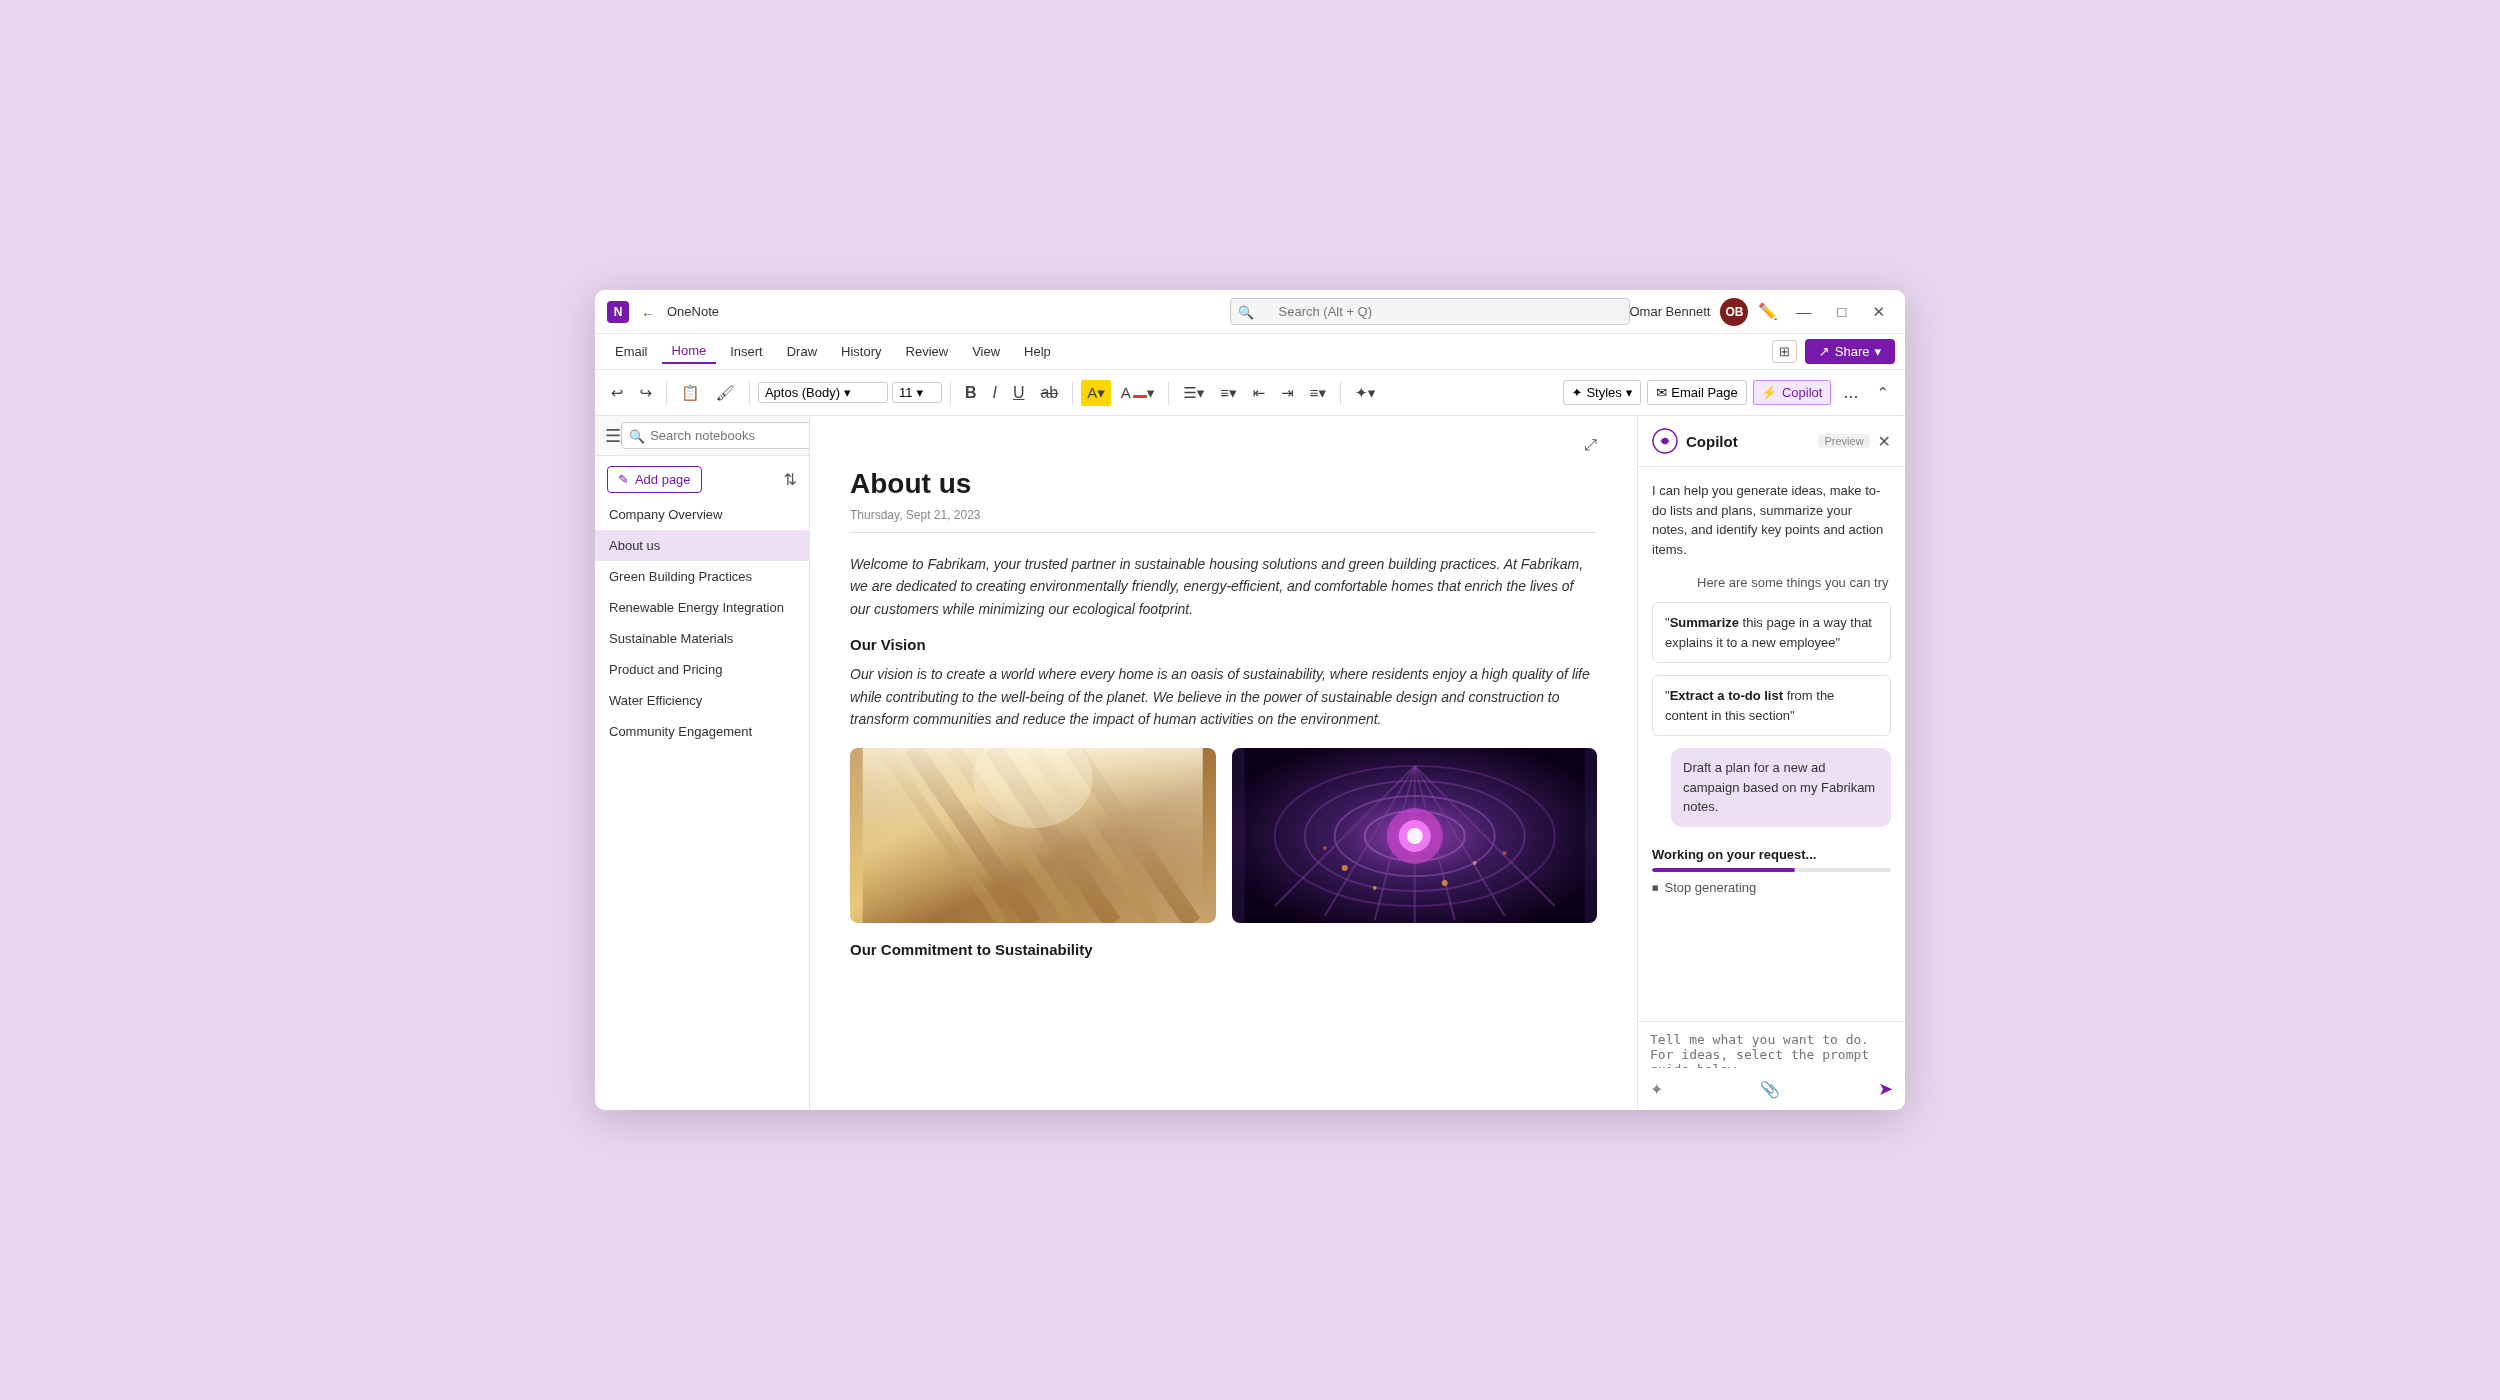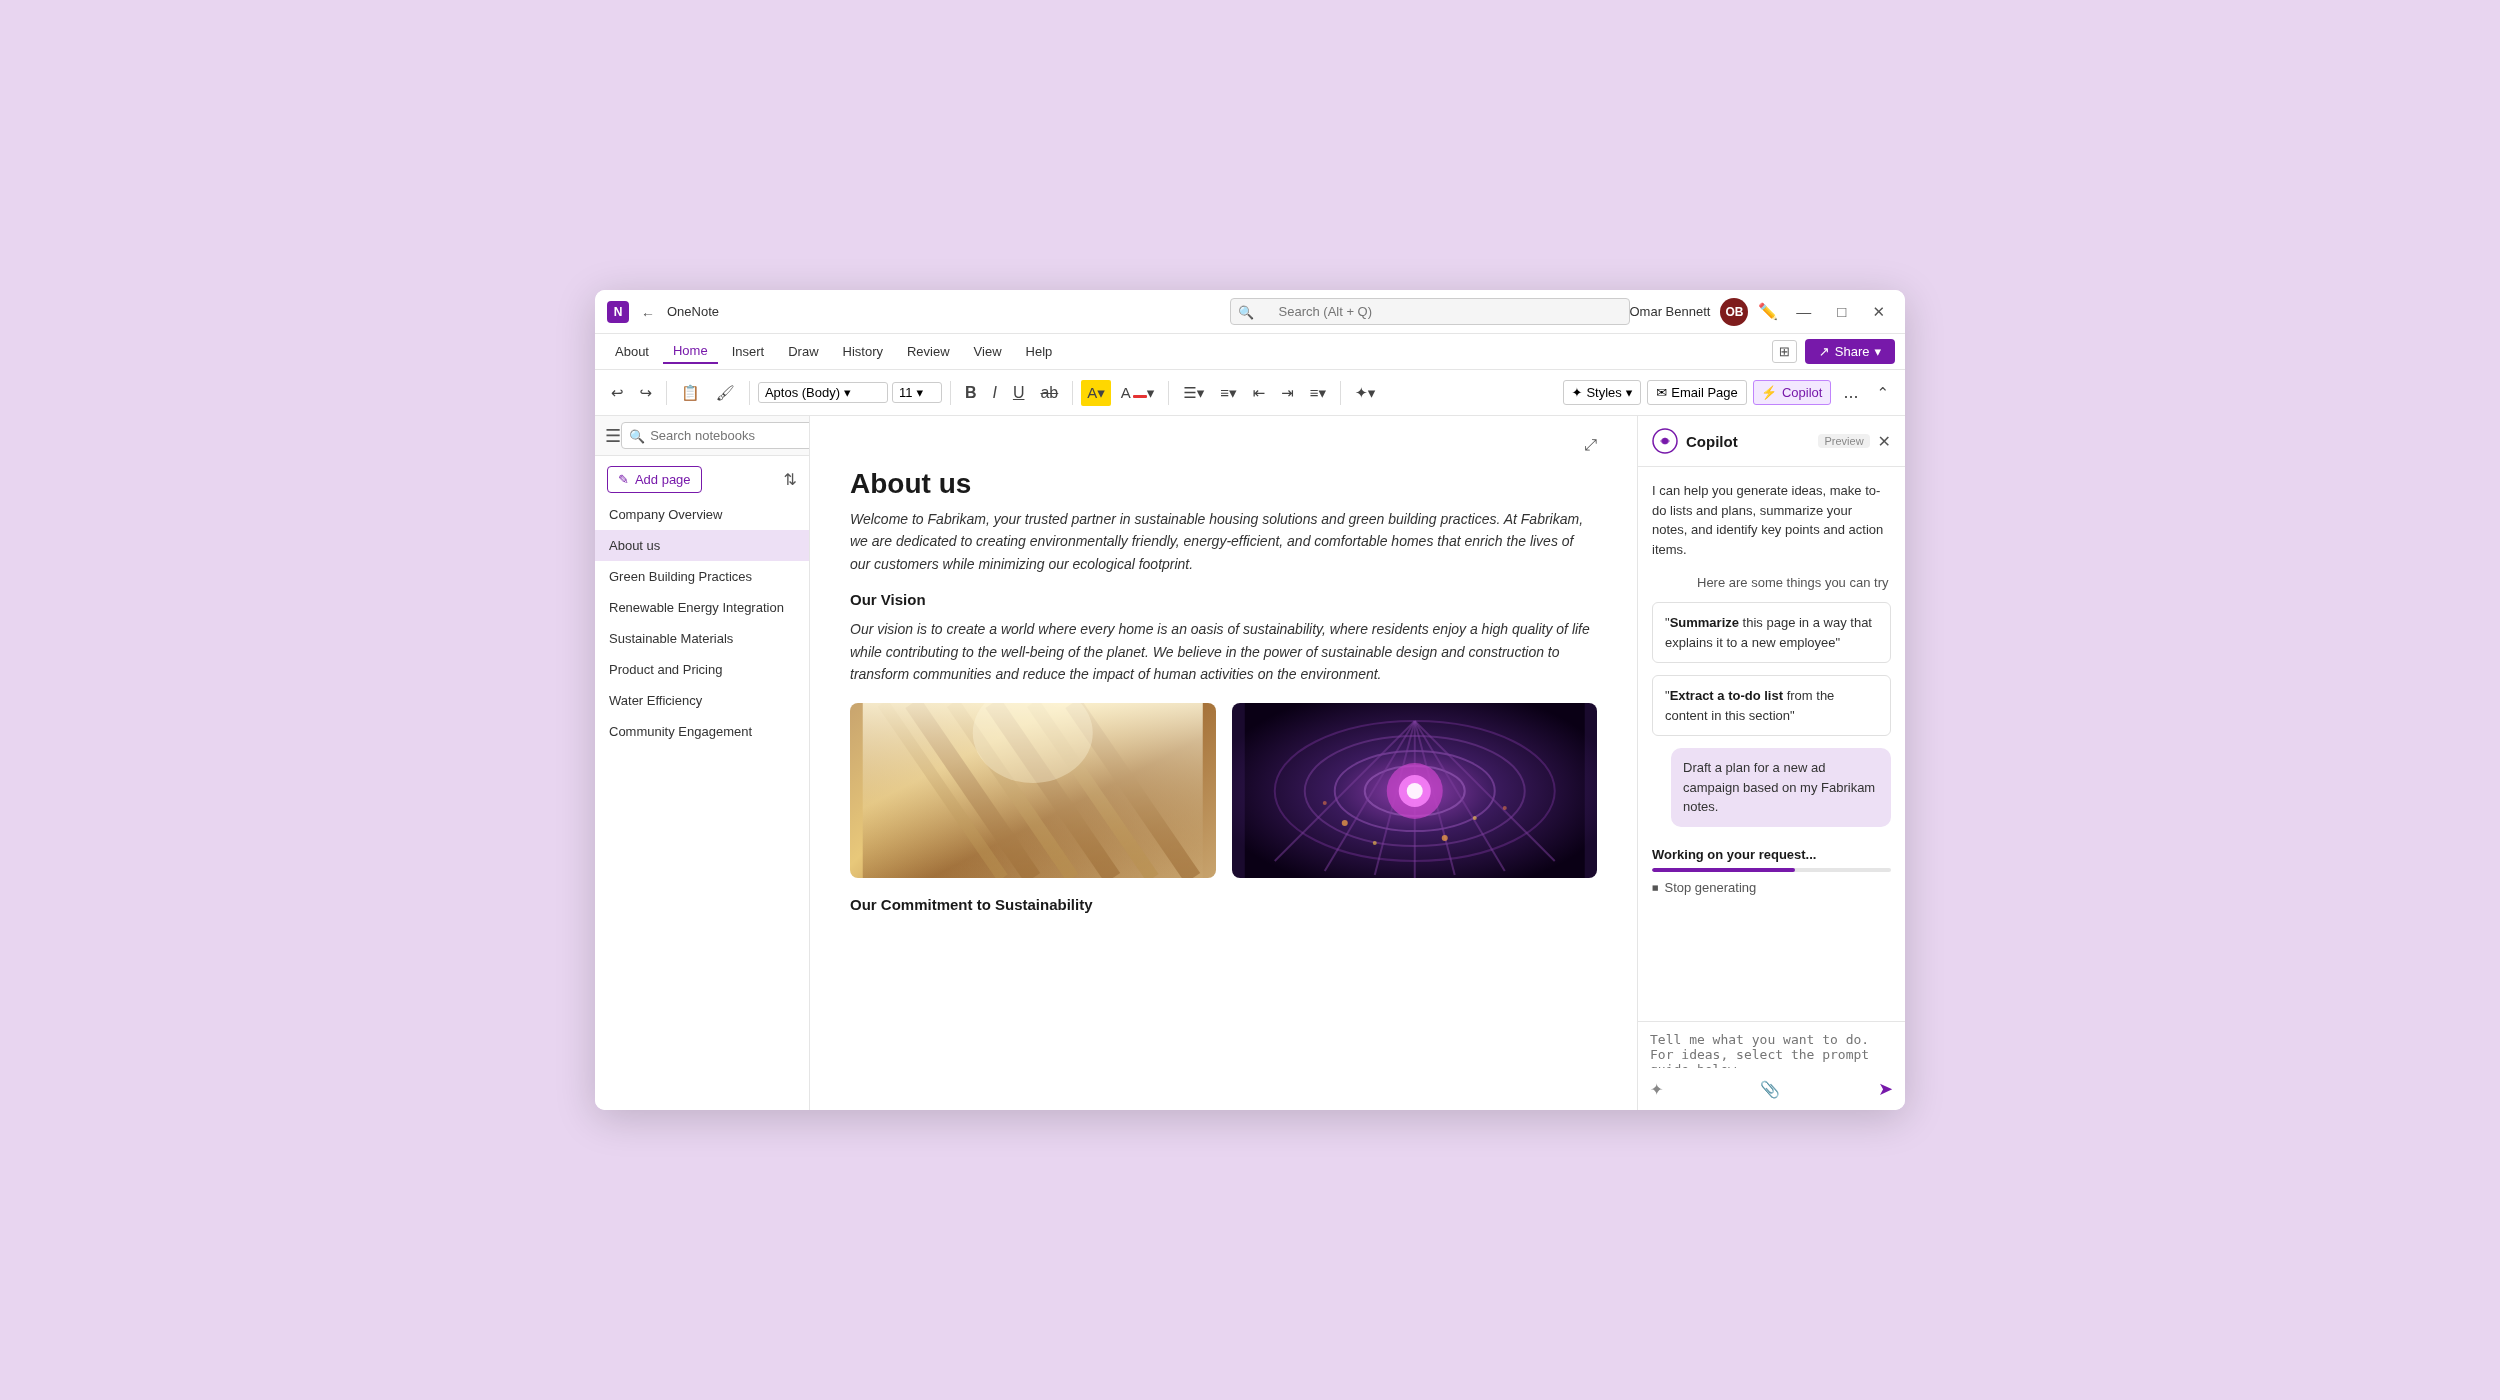--- a/index.html
+++ b/index.html
@@ -610,21 +610,21 @@
       <span class="user-name">Omar Bennett</span>
       <div class="avatar">OB</div>
       <button class="pen-icon-btn">✏️</button>
       <button class="win-btn">—</button>
       <button class="win-btn">□</button>
       <button class="win-btn win-close">✕</button>
     </div>
   </div>
 
   <div class="menu-bar">
-    <span class="menu-item">About</span>
+    <span class="menu-item">Email</span>
     <span class="menu-item active">Home</span>
     <span class="menu-item">Insert</span>
     <span class="menu-item">Draw</span>
     <span class="menu-item">History</span>
     <span class="menu-item">Review</span>
     <span class="menu-item">View</span>
     <span class="menu-item">Help</span>
     <div class="menu-bar-right">
       <button class="sidebar-toggle-btn">⊞</button>
       <button class="share-btn">
@@ -731,20 +731,21 @@
         <span>Community Engagement</span>
       </div>
     </div>
 
     <div class="note-editor">
       <div class="note-toolbar-top">
         <div></div>
         <button class="expand-btn">⤢</button>
       </div>
       <div class="note-title">About us</div>
+      <div class="note-date">Thursday, Sept 21, 2023</div>
       <div class="note-body">
         <p>Welcome to Fabrikam, your trusted partner in sustainable housing solutions and green building practices. At Fabrikam, we are dedicated to creating environmentally friendly, energy-efficient, and comfortable homes that enrich the lives of our customers while minimizing our ecological footprint.</p>
         <h3>Our Vision</h3>
         <p>Our vision is to create a world where every home is an oasis of sustainability, where residents enjoy a high quality of life while contributing to the well-being of the planet. We believe in the power of sustainable design and construction to transform communities and reduce the impact of human activities on the environment.</p>
         <div class="note-images">
           <div class="note-image-placeholder img-wood">
             <svg class="img-placeholder-svg" viewBox="0 0 340 175" xmlns="http://www.w3.org/2000/svg">
               <defs>
                 <linearGradient id="woodGrad" x1="0%" y1="0%" x2="100%" y2="100%">
                   <stop offset="0%" style="stop-color:#c8a46e"></stop>

